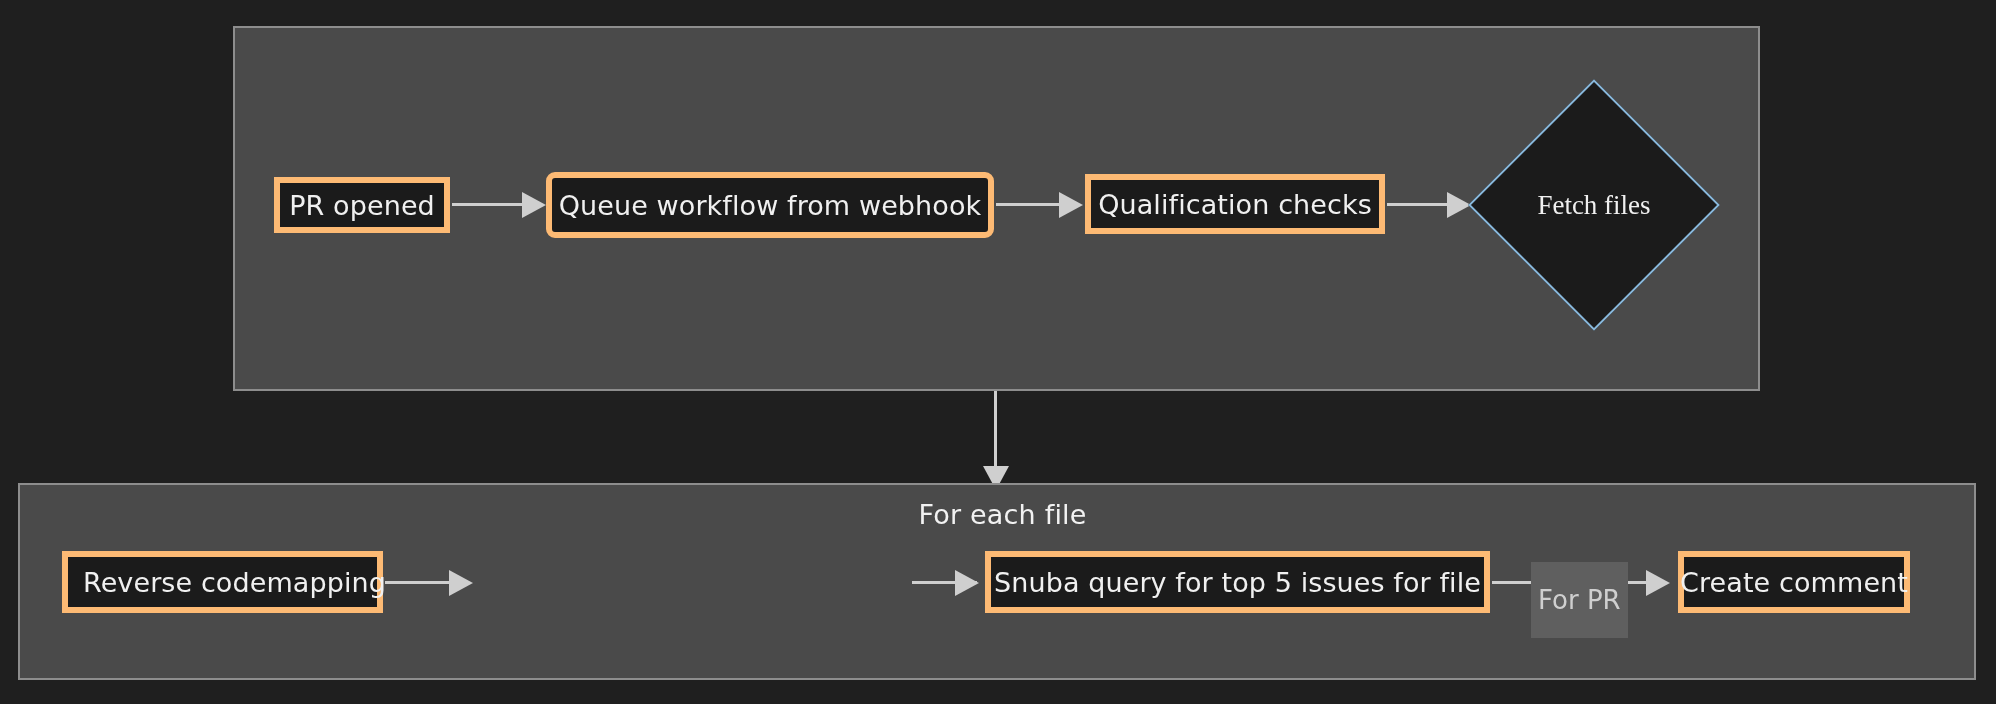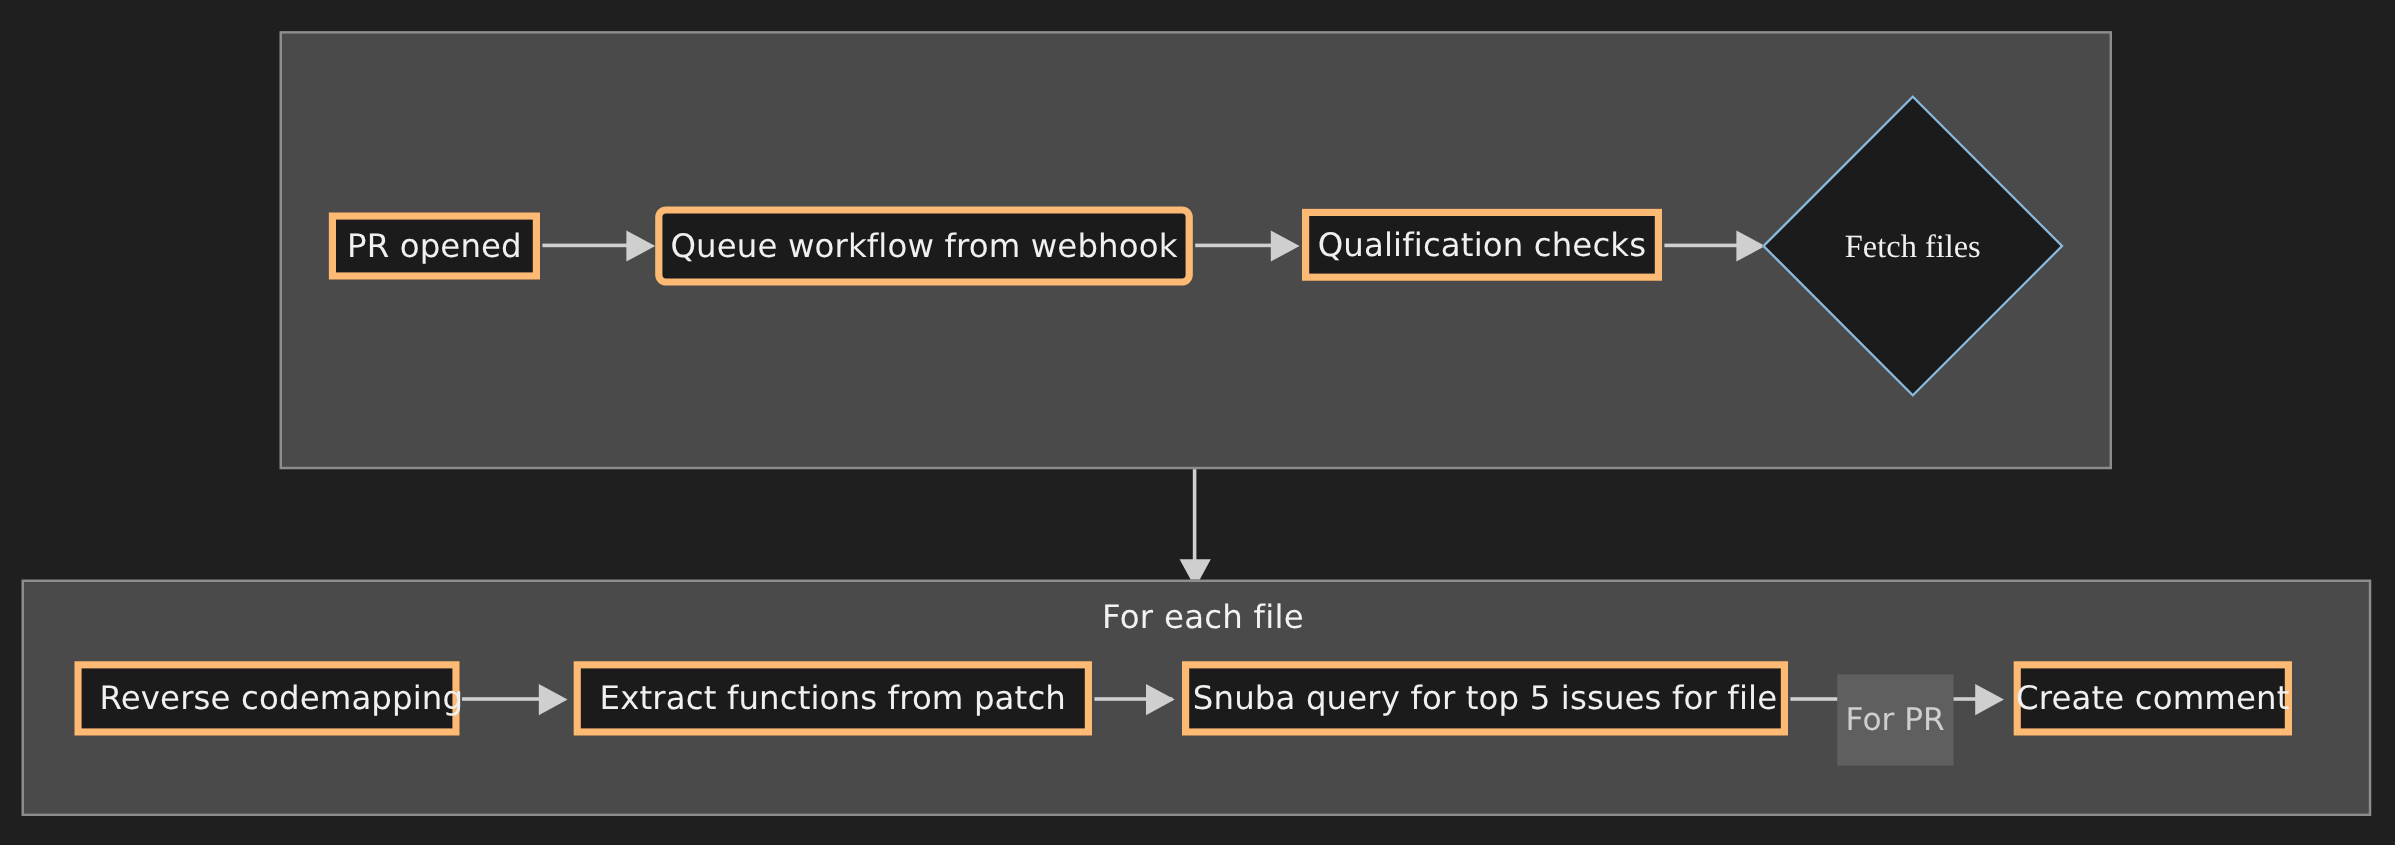--- a/index.html
+++ b/index.html
@@ -172,23 +172,20 @@
     <div class="subgraph-title" id="subgraph-bottom-title">For each file</div>
   </div>
 
   <div class="node" id="node-reverse-codemapping" style="left:62px; top:551px; width:321px; height:62px;padding-left:24px;">
     <span>Reverse codemapping</span>
   </div>
 
   <div class="edge-h" style="left:385px; top:581px; width:66px;"></div>
   <div class="arrowhead-r" style="left:449px; top:570px;"></div>
 
-  <div class="node" id="node-extract-functions" style="left:478px; top:551px; width:432px; height:62px;">
-    <span>Extract functions from patch</span>
-  </div>
 
   <div class="edge-h" style="left:912px; top:581px; width:65px;"></div>
   <div class="arrowhead-r" style="left:955px; top:570px;"></div>
 
   <div class="node" id="node-snuba-query" style="left:985px; top:551px; width:505px; height:62px;">
     <span>Snuba query for top 5 issues for file</span>
   </div>
 
   <div class="edge-h" style="left:1492px; top:581px; width:160px;"></div>
   <div class="edge-label" style="left:1531px; top:562px;">For PR</div>

